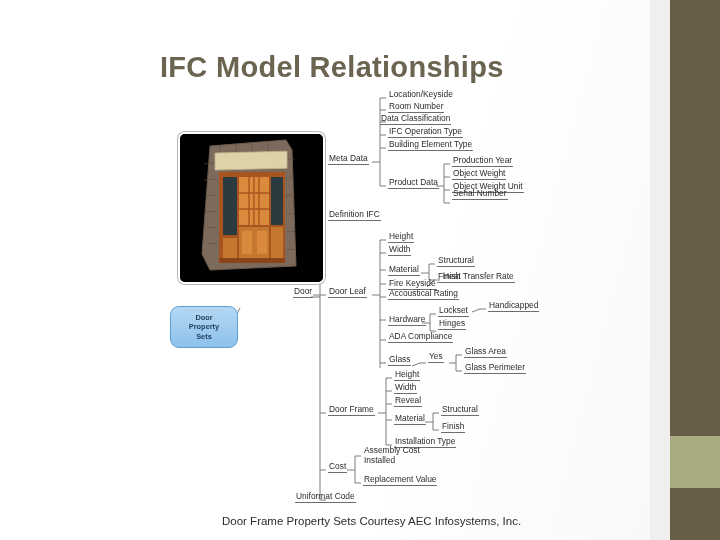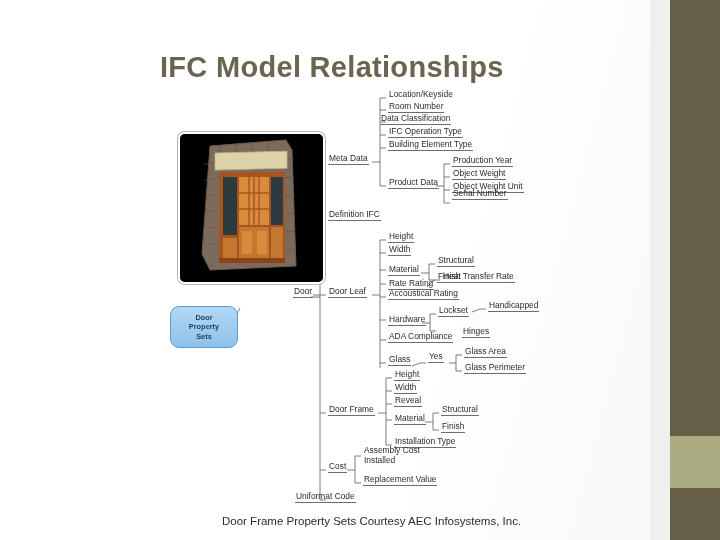--- a/index.html
+++ b/index.html
@@ -264,27 +264,27 @@
     <div class="nd" style="left:302px;top:100px;">Serial Number</div>
 
     <div class="nd" style="left:178px;top:121px;">Definition IFC</div>
 
     <div class="nd" style="left:178px;top:198px;">Door Leaf</div>
     <div class="nd" style="left:238px;top:143px;">Height</div>
     <div class="nd" style="left:238px;top:156px;">Width</div>
     <div class="nd" style="left:238px;top:176px;">Material</div>
     <div class="nd" style="left:287px;top:167px;">Structural</div>
     <div class="nd" style="left:287px;top:183px;">Finish</div>
-    <div class="nd" style="left:238px;top:190px;">Rate Rating</div>
+    <div class="nd" style="left:238px;top:190px;">Fire Keyside</div>
     <div class="nd" style="left:292px;top:183px;">Heat Transfer Rate</div>
     <div class="nd" style="left:238px;top:200px;">Accoustical Rating</div>
     <div class="nd" style="left:238px;top:226px;">Hardware</div>
     <div class="nd" style="left:288px;top:217px;">Lockset</div>
     <div class="nd" style="left:338px;top:212px;">Handicapped</div>
-    <div class="nd" style="left:288px;top:238px;margin-left:24px;">Hinges</div>
+    <div class="nd" style="left:288px;top:230px;">Hinges</div>
     <div class="nd" style="left:238px;top:243px;">ADA Compliance</div>
     <div class="nd" style="left:238px;top:266px;">Glass</div>
     <div class="nd" style="left:278px;top:263px;">Yes</div>
     <div class="nd" style="left:314px;top:258px;">Glass Area</div>
     <div class="nd" style="left:314px;top:274px;">Glass Perimeter</div>
 
     <div class="nd" style="left:178px;top:316px;">Door Frame</div>
     <div class="nd" style="left:244px;top:281px;">Height</div>
     <div class="nd" style="left:244px;top:294px;">Width</div>
     <div class="nd" style="left:244px;top:307px;">Reveal</div>

